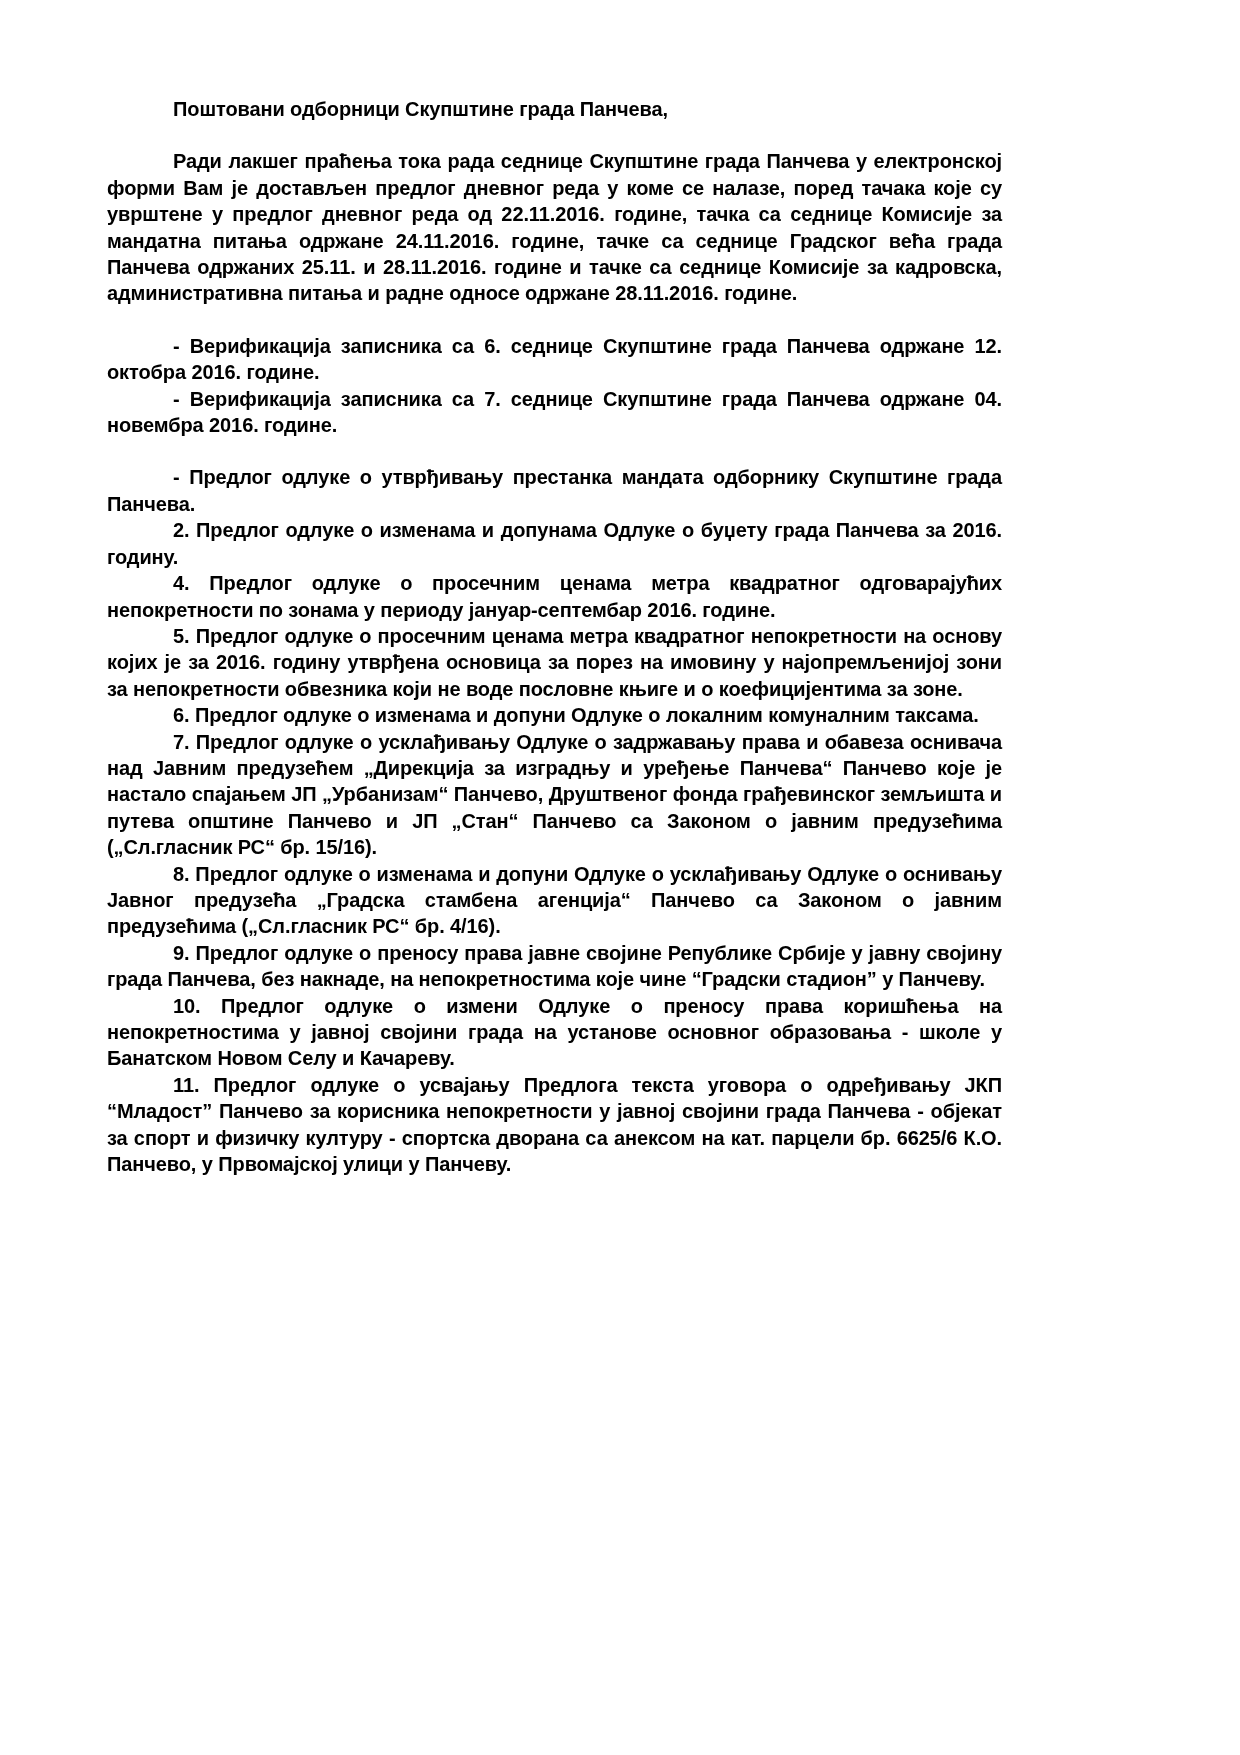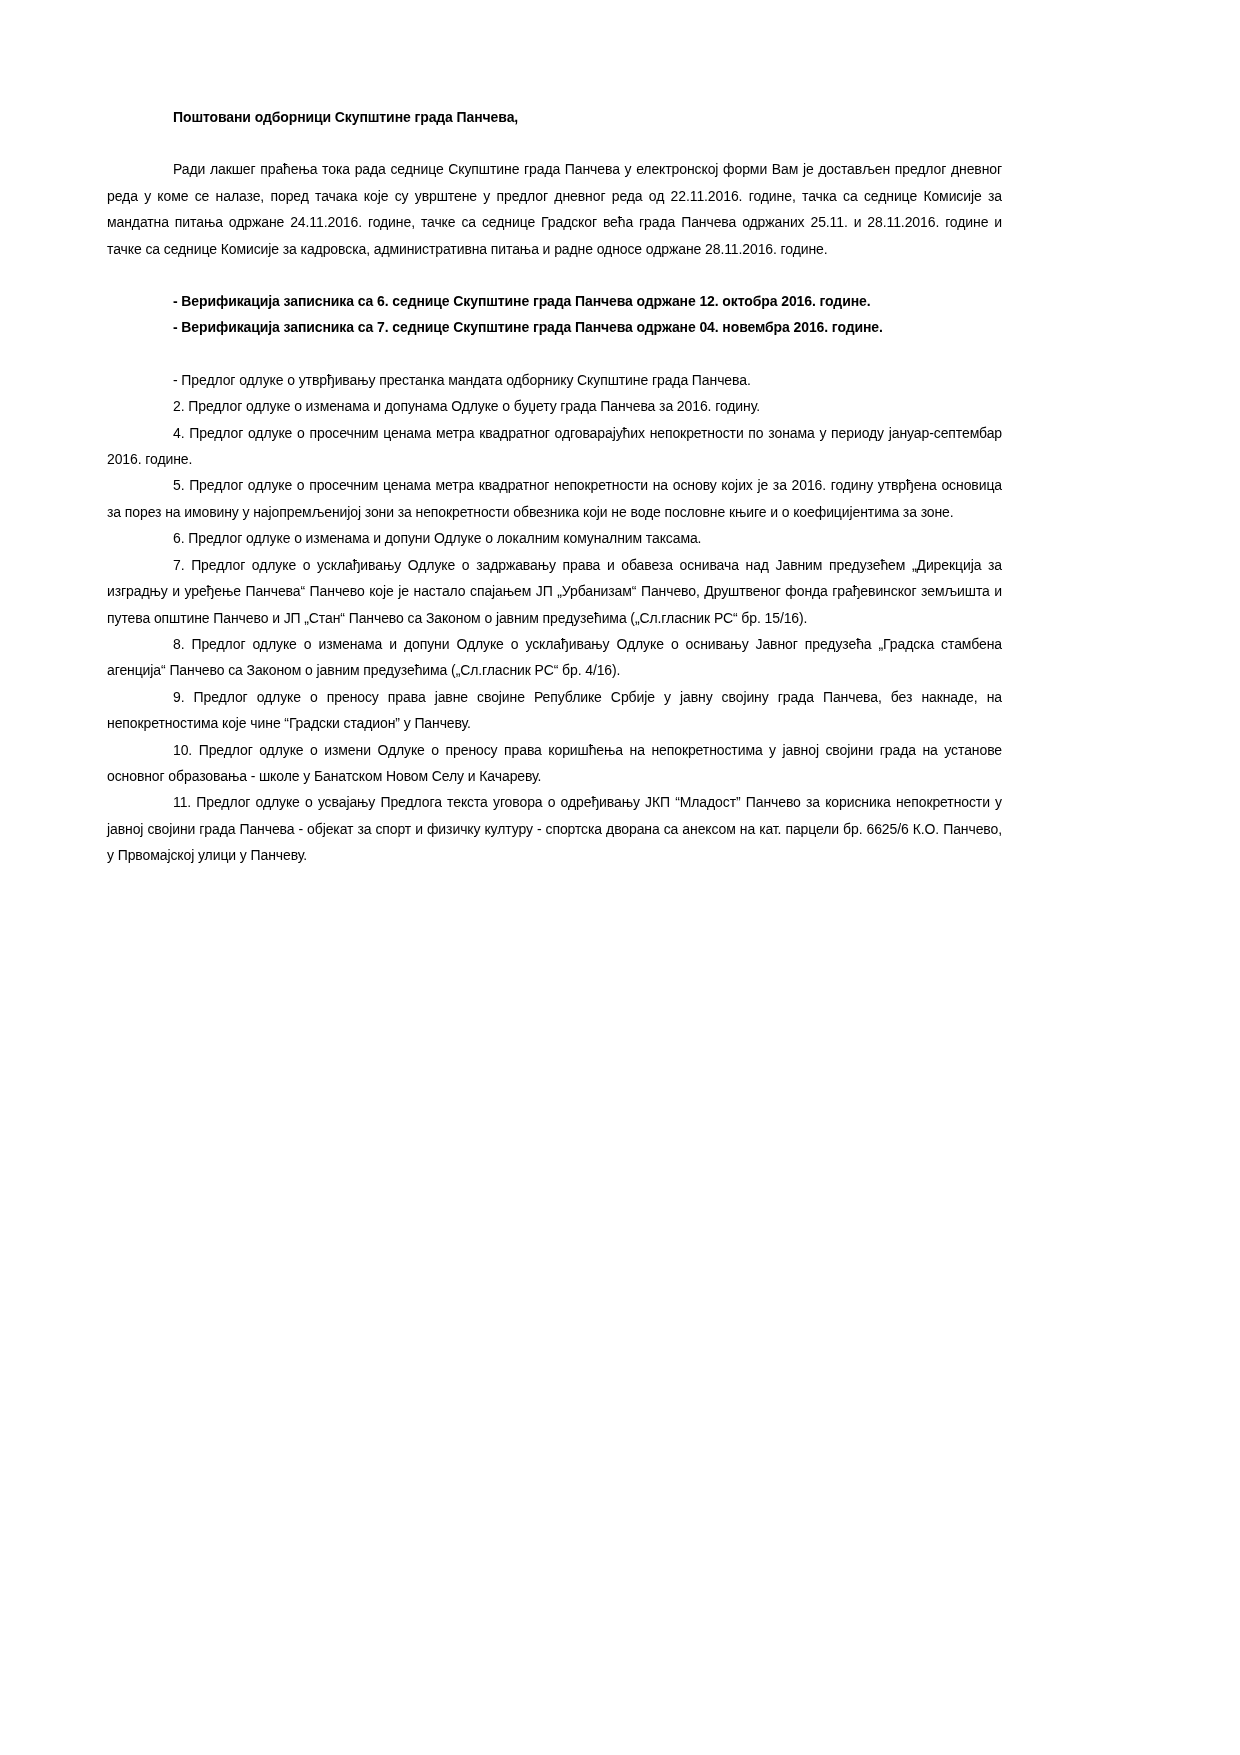--- a/index.html
+++ b/index.html
@@ -11,36 +11,37 @@
       width: 1240px;
       height: 1755px;
       position: relative;
       overflow: hidden;
       font-family: "Liberation Sans", "DejaVu Sans", sans-serif;
       color: #000000;
     }
     .page {
       position: absolute;
       left: 107px;
-      top: 104px;
+      top: 96px;
       width: 895px;
-      font-size: 14px;
+      font-size: 20px;
       line-height: 26.4px;
       letter-spacing: -0.1px;
     }
     .salutation {
       font-weight: bold;
       text-indent: 66px;
       margin: 0 0 26px 0;
       padding-top: 0;
     }
     p {
       margin: 0;
       text-align: justify;
       text-indent: 66px;
+      font-weight: bold;
     }
     .intro {
       margin-bottom: 26px;
     }
     .verification {
       font-weight: bold;
     }
     .verification-block {
       margin-bottom: 26px;
     }

